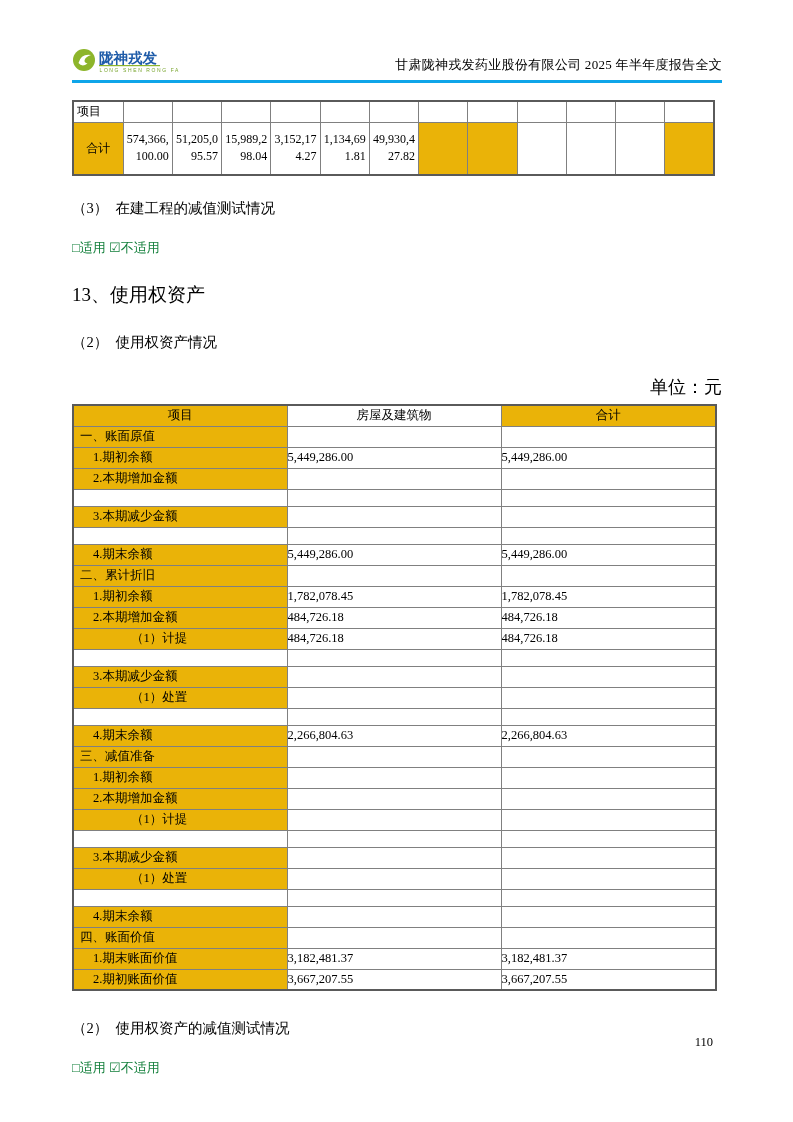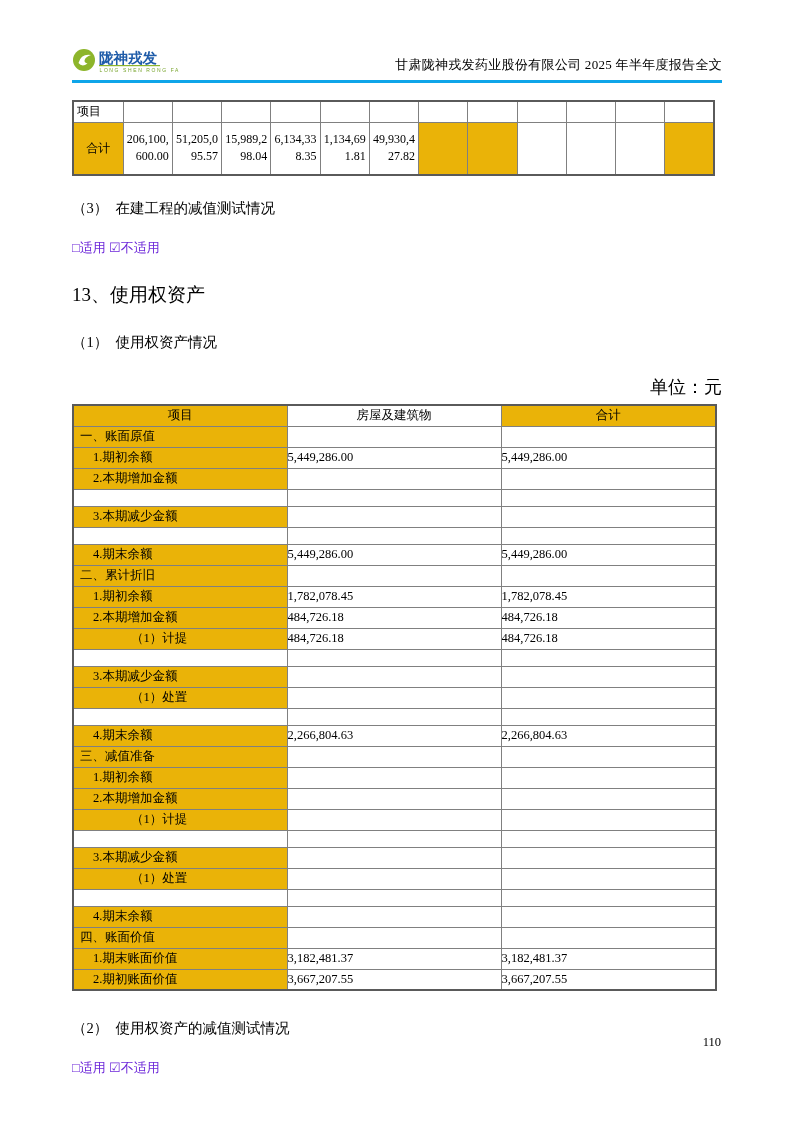--- a/index.html
+++ b/index.html
@@ -36,36 +36,36 @@
   .t-label { text-align:left; padding-left:5px; }
   .t-total td { height:53px; }
   .t-total-label { text-align:center; }
   .t-num { text-align:right; word-break:break-all; line-height:17px; }
 
   
   .heading { font-weight:normal; font-size:14.5px; white-space:pre; }
   .h-s3  { margin-top:23px; }
   .h-13  { margin-top:25px; font-size:19px; }
   .h-131 { margin-top:25px; }
-  .applic { margin-top:21px; font-size:13px; color:#6d28d9; }
+  .applic { margin-top:21px; font-size:13px; color:#15803d; }
   .units  { margin-top:23px; margin-bottom:5px; text-align:right; font-size:18px; }
   .h-132 { margin-top:28px; }
 
   
   .mtable { width:643px; font-size:12.5px; border:2px solid #5a5a5a; }
   .mtable td { height:21px; vertical-align:middle; }
   .m-head td { text-align:center; height:21px; }
   .rowlabel { text-align:left; }
   .ind0 { padding-left:6px;margin-top:20px; }
   .ind1 { padding-left:19px; }
   .ind2 { padding-left:57px; }
   .val { text-align:left; padding-right:8px;margin-left:25px; }
   .sp td { height:17px; }
 
-  .page-number { position:absolute; top:1035px; right:72px; font-size:12.5px; }
+  .page-number { position:absolute; top:1035px; right:80px; font-size:12.5px; }
 
   
   .logo { display:flex; align-items:center; }
 </style>
 </head>
 <body>
 
 <div class="page">
   <div class="content">
 
@@ -97,41 +97,41 @@
             <td></td>
             <td></td>
             <td></td>
             <td></td>
             <td></td>
             <td></td>
             <td></td>
           </tr>
           <tr class="t-total">
             <td class="t-total-label shaded">合计</td>
-            <td class="t-num">206,100,600.00</td>
+            <td class="t-num">574,366,100.00</td>
             <td class="t-num">51,205,095.57</td>
             <td class="t-num">15,989,298.04</td>
-            <td class="t-num">6,134,338.35</td>
+            <td class="t-num">3,152,174.27</td>
             <td class="t-num">1,134,691.81</td>
             <td class="t-num">49,930,427.82</td>
             <td class="shaded"></td>
             <td class="shaded"></td>
             <td></td>
             <td></td>
             <td></td>
             <td class="shaded"></td>
           </tr>
         </tbody>
     </table>
 
     <div class="heading h-s3">（3）  在建工程的减值测试情况</div>
     <div class="applic">□适用 ☑不适用</div>
 
     <div class="heading h-13">13、使用权资产</div>
-    <div class="heading h-131">（1）  使用权资产情况</div>
+    <div class="heading h-131">（2）  使用权资产情况</div>
 
     <div class="units">单位：元</div>
 
     <table class="mtable">
       <colgroup>
         <col style="width:214px">
           <col style="width:214px">
           <col style="width:215px">
       </colgroup>
       <tbody id="mtable-body">

